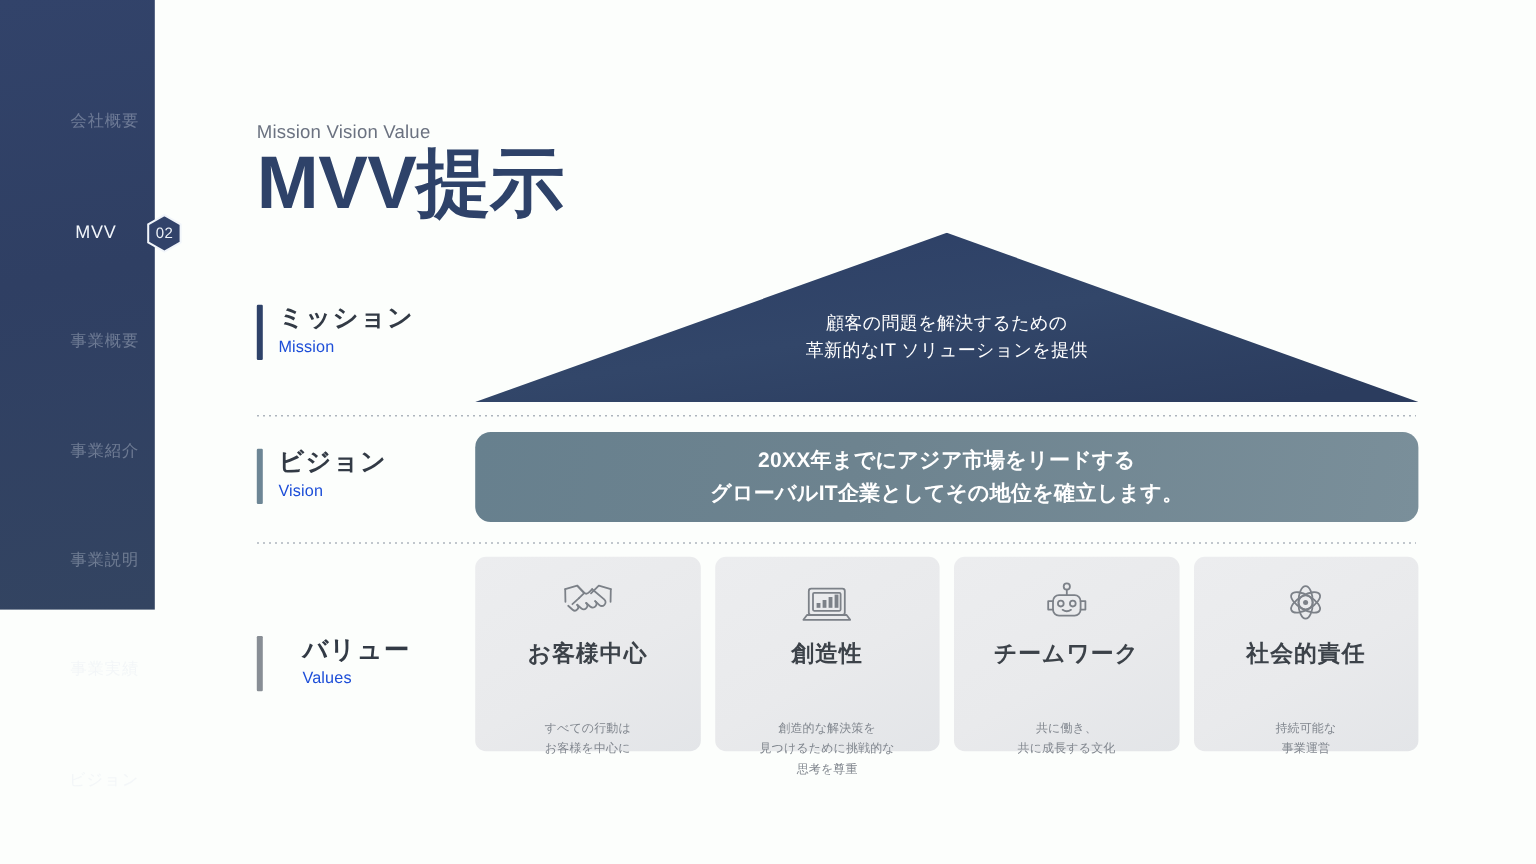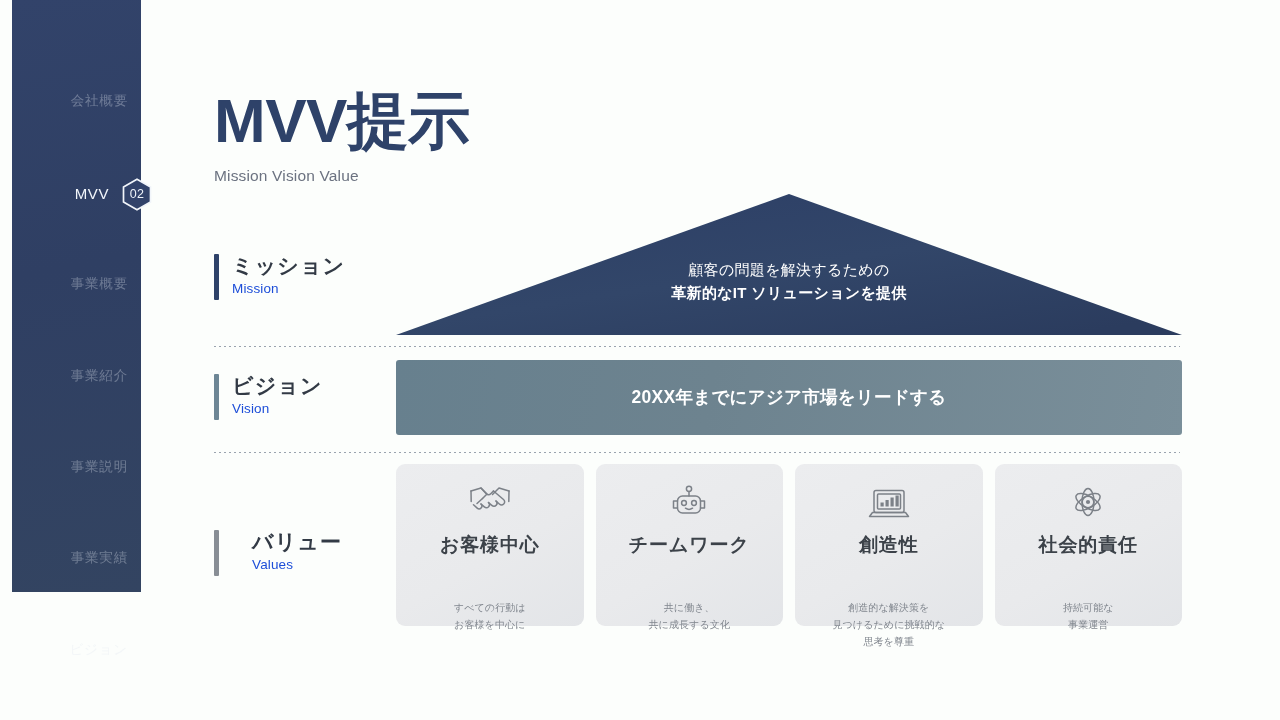--- a/index.html
+++ b/index.html
@@ -9,21 +9,21 @@
     font-family:"Liberation Sans","DejaVu Sans",sans-serif;
     background:#fcfefc;
     position:relative;
   }
 
   
   #slide { position:relative; width:1280px; height:720px; background:#fcfefc; }
 
   
   #sidebar {
-    position:absolute; left:12px; top:0; width:129px; height:592px;
+    position:absolute; left:0; top:0; width:129px; height:508px;
     background:linear-gradient(170deg,#32436a 0%,#2f3f63 45%,#334461 100%);
     overflow:visible;
   }
   .nav-item {
     position:absolute; right:13px; width:110px;
     text-align:right; white-space:nowrap;
     font-size:13.5px; letter-spacing:.06em;
     color:rgba(226,232,240,.34);
     line-height:1;
   }
@@ -71,26 +71,26 @@
     background-image:repeating-linear-gradient(to right,#9aa3ae 0,#9aa3ae 2px,transparent 2px,transparent 5px);
   }
 
   
   #mission-shape { position:absolute; left:396px; top:194px; width:786px; height:143px; }
   #mission-text {
     position:absolute; left:396px; top:258px; width:786px;
     text-align:center; color:#ffffff;
     font-size:15px; line-height:1.55; letter-spacing:.02em;
   }
-  #mission-text .l2 { font-weight:bold; }
+  #mission-text .l2 { font-weight:normal; }
 
   
   #vision-box {
     position:absolute; left:396px; top:360px; width:786px; height:75px;
-    border-radius:3px;
+    border-radius:13px;
     background:linear-gradient(100deg,#67808e 0%,#6d838f 40%,#7a8f9a 100%);
     display:flex; align-items:center; justify-content:center;
   }
   #vision-text {
     text-align:center; color:#ffffff; font-weight:bold;
     font-size:17.5px; line-height:1.55; letter-spacing:.015em;
   }
 
   
   #cards { position:absolute; left:396px; top:464px; width:786px; height:162px;
@@ -129,22 +129,22 @@
   </div>
 
   <div id="hex-badge">
     <svg width="32" height="33" viewBox="0 0 32 33">
       <polygon points="16,1.3 29.5,9 29.5,24 16,31.7 2.5,24 2.5,9" fill="#32436a" stroke="#f1f5fa" stroke-width="1.7"></polygon>
     </svg>
     <span class="hex-num">02</span>
   </div>
 
   <div id="title-block">
+    <div id="page-subtitle">Mission Vision Value</div>
     <div id="page-title">MVV提示</div>
-    <div id="page-subtitle">Mission Vision Value</div>
   </div>
 
   <div class="row-label" style="top:254px;">
     <div class="label-bar" style="background:#2e4269;height:46px;"></div>
     <div class="label-text">
       <div class="jp">ミッション</div>
       <div class="en">Mission</div>
     </div>
   </div>
 
@@ -170,20 +170,21 @@
     <div class="label-bar" style="background:#6d8695;height:46px;"></div>
     <div class="label-text">
       <div class="jp">ビジョン</div>
       <div class="en">Vision</div>
     </div>
   </div>
 
   <div id="vision-box">
     <div id="vision-text">
       <div>20XX年までにアジア市場をリードする</div>
+      <div>グローバルIT企業としてその地位を確立します。</div>
     </div>
   </div>
 
   <div class="divider" style="top:452px;"></div>
 
   <div class="row-label" style="top:530px;gap:33px;">
     <div class="label-bar" style="background:#888e95;height:46px;"></div>
     <div class="label-text">
       <div class="jp">バリュー</div>
       <div class="en">Values</div>
@@ -211,61 +212,61 @@
       <div class="card-rule"></div>
       <div class="card-desc">
         <div>すべての行動は</div>
         <div>お客様を中心に</div>
       </div>
     </div>
 
     <div class="card">
       <div class="card-icon">
         <svg width="46" height="40" viewBox="0 0 46 40" fill="none" stroke="#7c8188" stroke-width="1.5" stroke-linecap="round" stroke-linejoin="round">
+          <rect x="8" y="6.5" width="30" height="22" rx="2"></rect>
+          <rect x="11.5" y="10" width="23" height="15" rx="1"></rect>
+          <path d="M3.5 32.5 L42.5 32.5 L39.5 28.5 L6.5 28.5 Z"></path>
+          <rect x="14.5" y="18.5" width="3.2" height="4" fill="#7c8188" stroke="none"></rect>
+          <rect x="19.5" y="16" width="3.2" height="6.5" fill="#7c8188" stroke="none"></rect>
+          <rect x="24.5" y="13.5" width="3.2" height="9" fill="#7c8188" stroke="none"></rect>
+          <rect x="29.5" y="11.5" width="3.2" height="11" fill="#7c8188" stroke="none"></rect>
+        </svg>
+      </div>
+      <div class="card-title">創造性</div>
+      <div class="card-rule"></div>
+      <div class="card-desc">
+        <div>創造的な解決策を</div>
+        <div>見つけるために挑戦的な</div>
+        <div>思考を尊重</div>
+      </div>
+    </div>
+
+    <div class="card">
+      <div class="card-icon">
+        <svg width="46" height="40" viewBox="0 0 46 40" fill="none" stroke="#7c8188" stroke-width="1.5" stroke-linecap="round" stroke-linejoin="round">
           <circle cx="23" cy="4.8" r="2.6"></circle>
           <path d="M23 7.4 L23 12"></path>
           <rect x="11.5" y="12" width="23" height="17" rx="5"></rect>
           <circle cx="18" cy="19" r="2.4"></circle>
           <circle cx="28" cy="19" r="2.4"></circle>
           <path d="M19.5 24.2 Q23 26.6 26.5 24.2"></path>
           <path d="M11.5 17 L7.5 17 L7.5 24 L11.5 24"></path>
           <path d="M34.5 17 L38.5 17 L38.5 24 L34.5 24"></path>
         </svg>
       </div>
       <div class="card-title">チームワーク</div>
       <div class="card-rule"></div>
       <div class="card-desc">
         <div>共に働き、</div>
         <div>共に成長する文化</div>
       </div>
     </div>
 
     <div class="card">
       <div class="card-icon">
-        <svg width="46" height="40" viewBox="0 0 46 40" fill="none" stroke="#7c8188" stroke-width="1.5" stroke-linecap="round" stroke-linejoin="round">
-          <rect x="8" y="6.5" width="30" height="22" rx="2"></rect>
-          <rect x="11.5" y="10" width="23" height="15" rx="1"></rect>
-          <path d="M3.5 32.5 L42.5 32.5 L39.5 28.5 L6.5 28.5 Z"></path>
-          <rect x="14.5" y="18.5" width="3.2" height="4" fill="#7c8188" stroke="none"></rect>
-          <rect x="19.5" y="16" width="3.2" height="6.5" fill="#7c8188" stroke="none"></rect>
-          <rect x="24.5" y="13.5" width="3.2" height="9" fill="#7c8188" stroke="none"></rect>
-          <rect x="29.5" y="11.5" width="3.2" height="11" fill="#7c8188" stroke="none"></rect>
-        </svg>
-      </div>
-      <div class="card-title">創造性</div>
-      <div class="card-rule"></div>
-      <div class="card-desc">
-        <div>創造的な解決策を</div>
-        <div>見つけるために挑戦的な</div>
-        <div>思考を尊重</div>
-      </div>
-    </div>
-
-    <div class="card">
-      <div class="card-icon">
         <svg width="46" height="40" viewBox="0 0 46 40" fill="none" stroke="#7c8188" stroke-width="1.5">
           <circle cx="23" cy="18" r="5.8"></circle>
           <circle cx="23" cy="18" r="2.1" fill="#7c8188" stroke="none"></circle>
           <ellipse cx="23" cy="18" rx="13.5" ry="6" transform="rotate(30 23 18)"></ellipse>
           <ellipse cx="23" cy="18" rx="13.5" ry="6" transform="rotate(90 23 18)"></ellipse>
           <ellipse cx="23" cy="18" rx="13.5" ry="6" transform="rotate(150 23 18)"></ellipse>
         </svg>
       </div>
       <div class="card-title">社会的責任</div>
       <div class="card-rule"></div>

